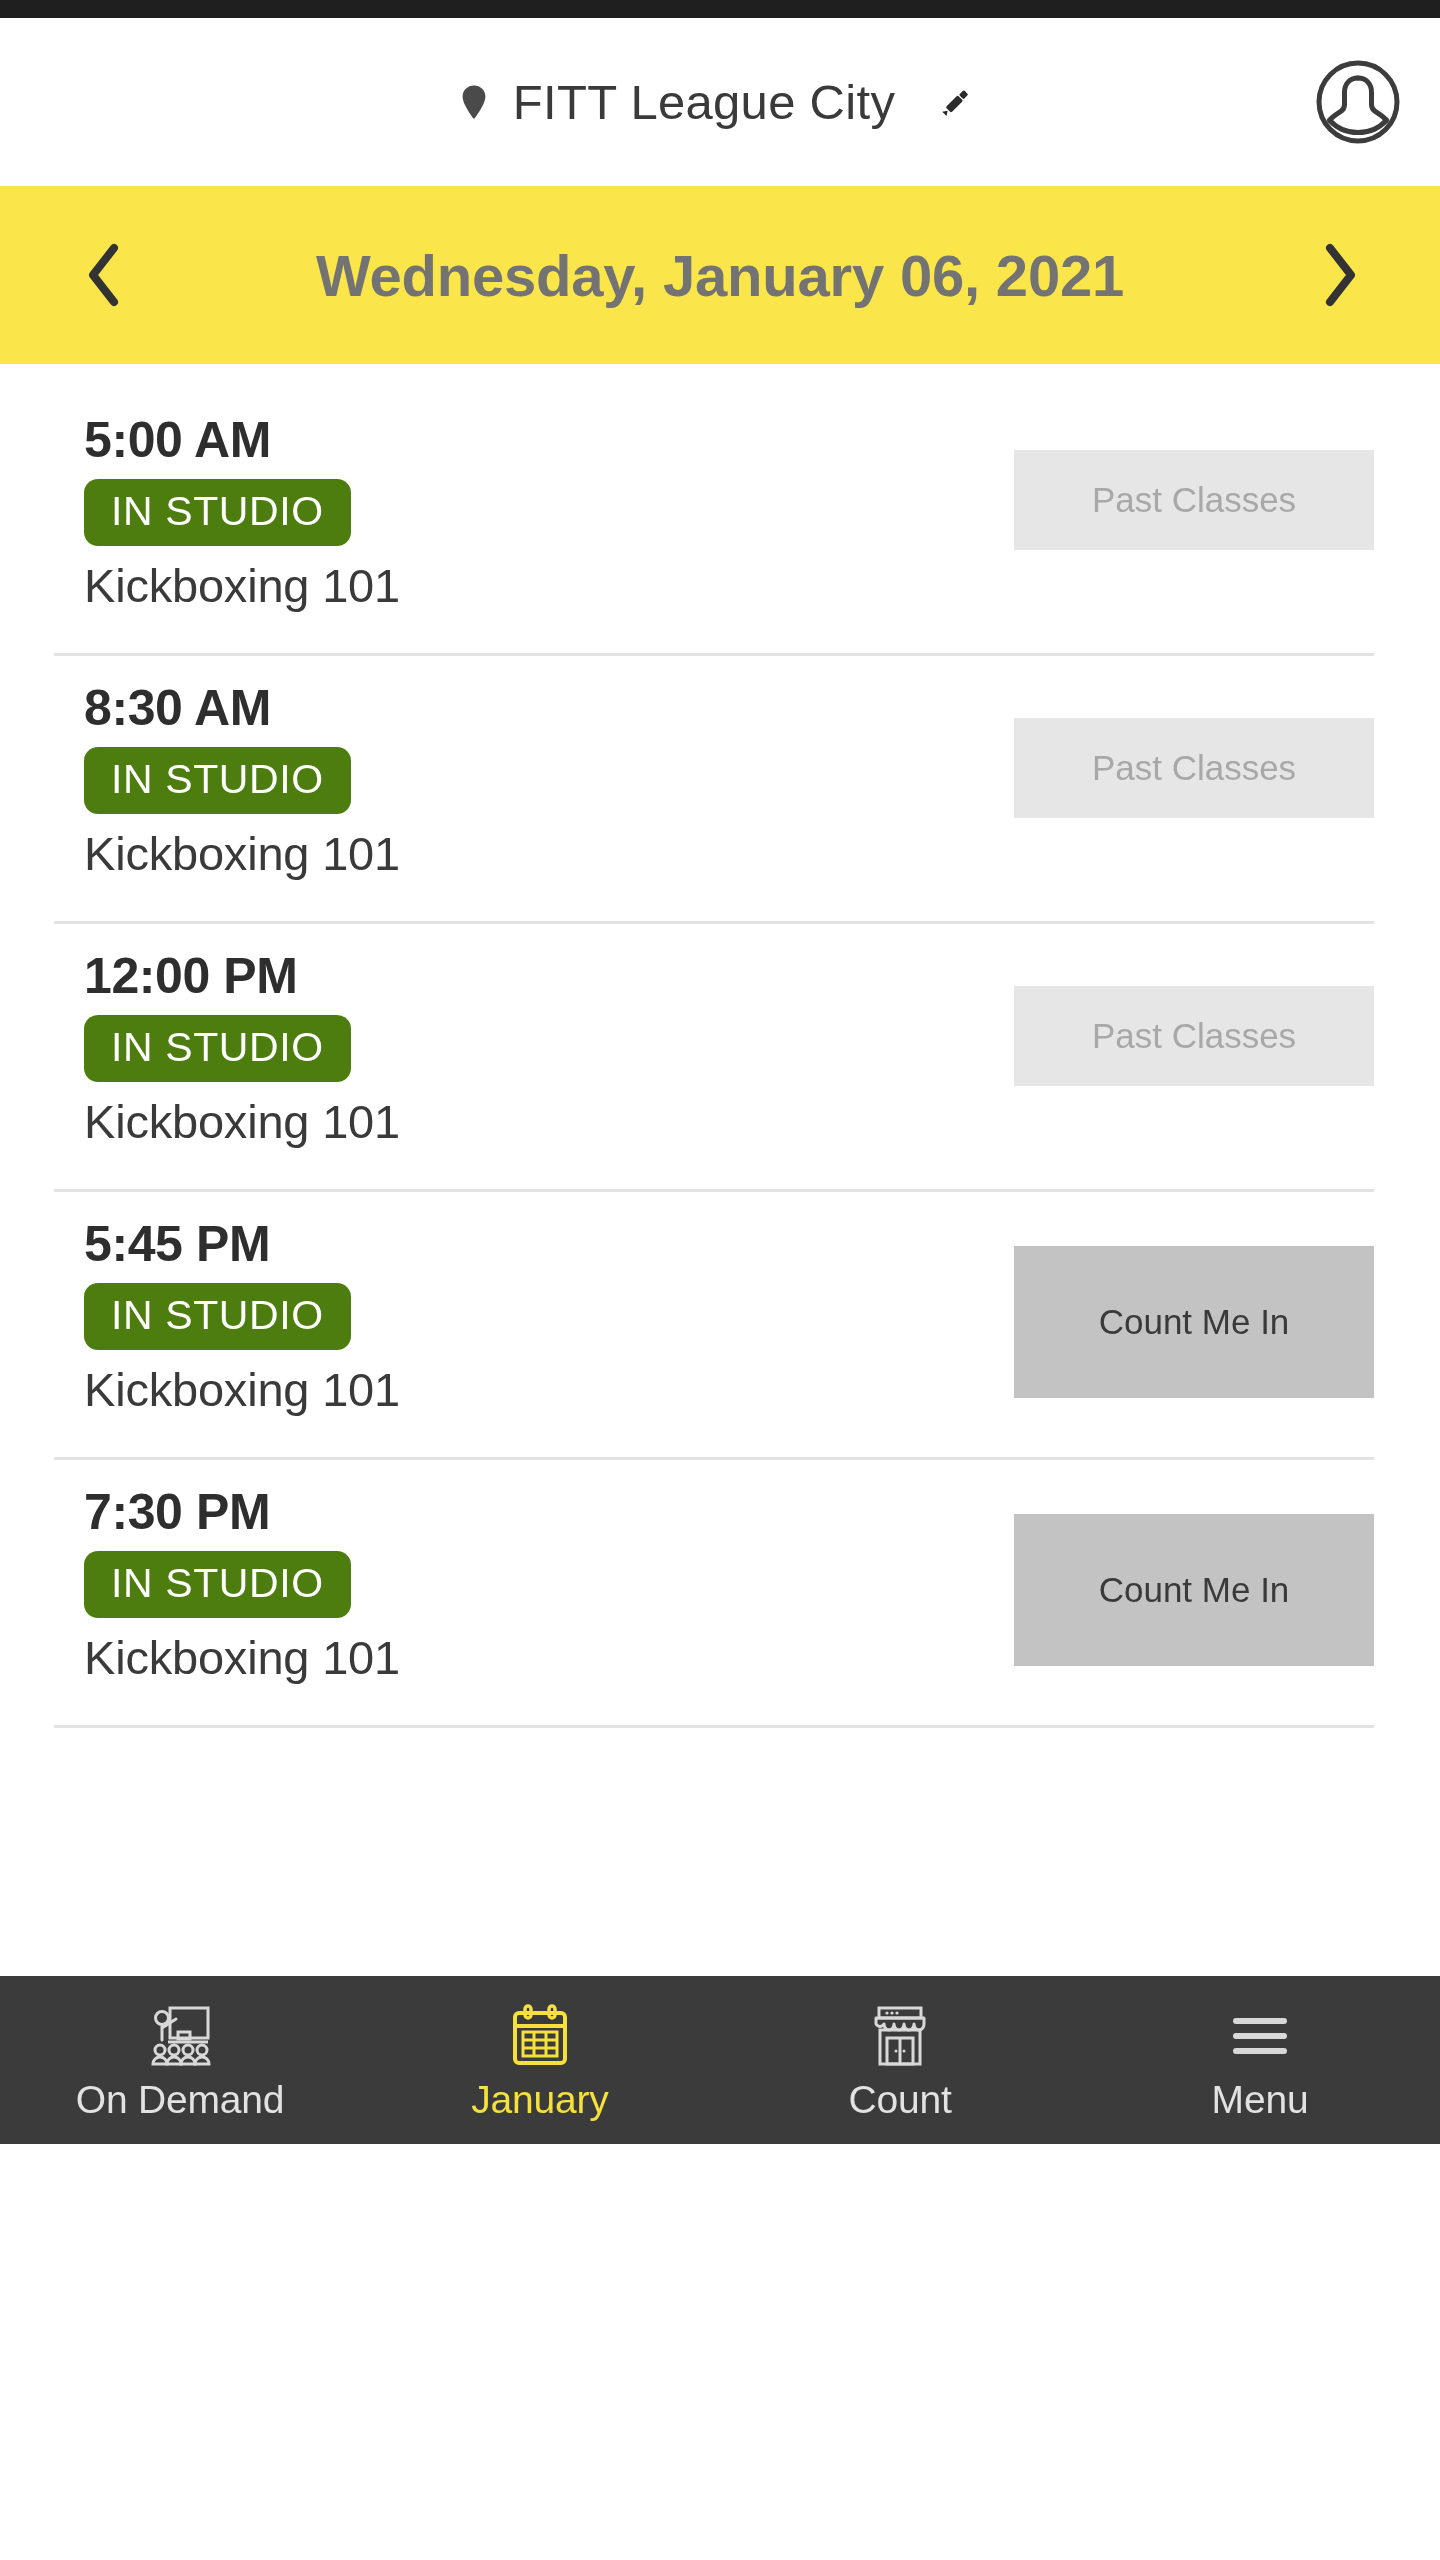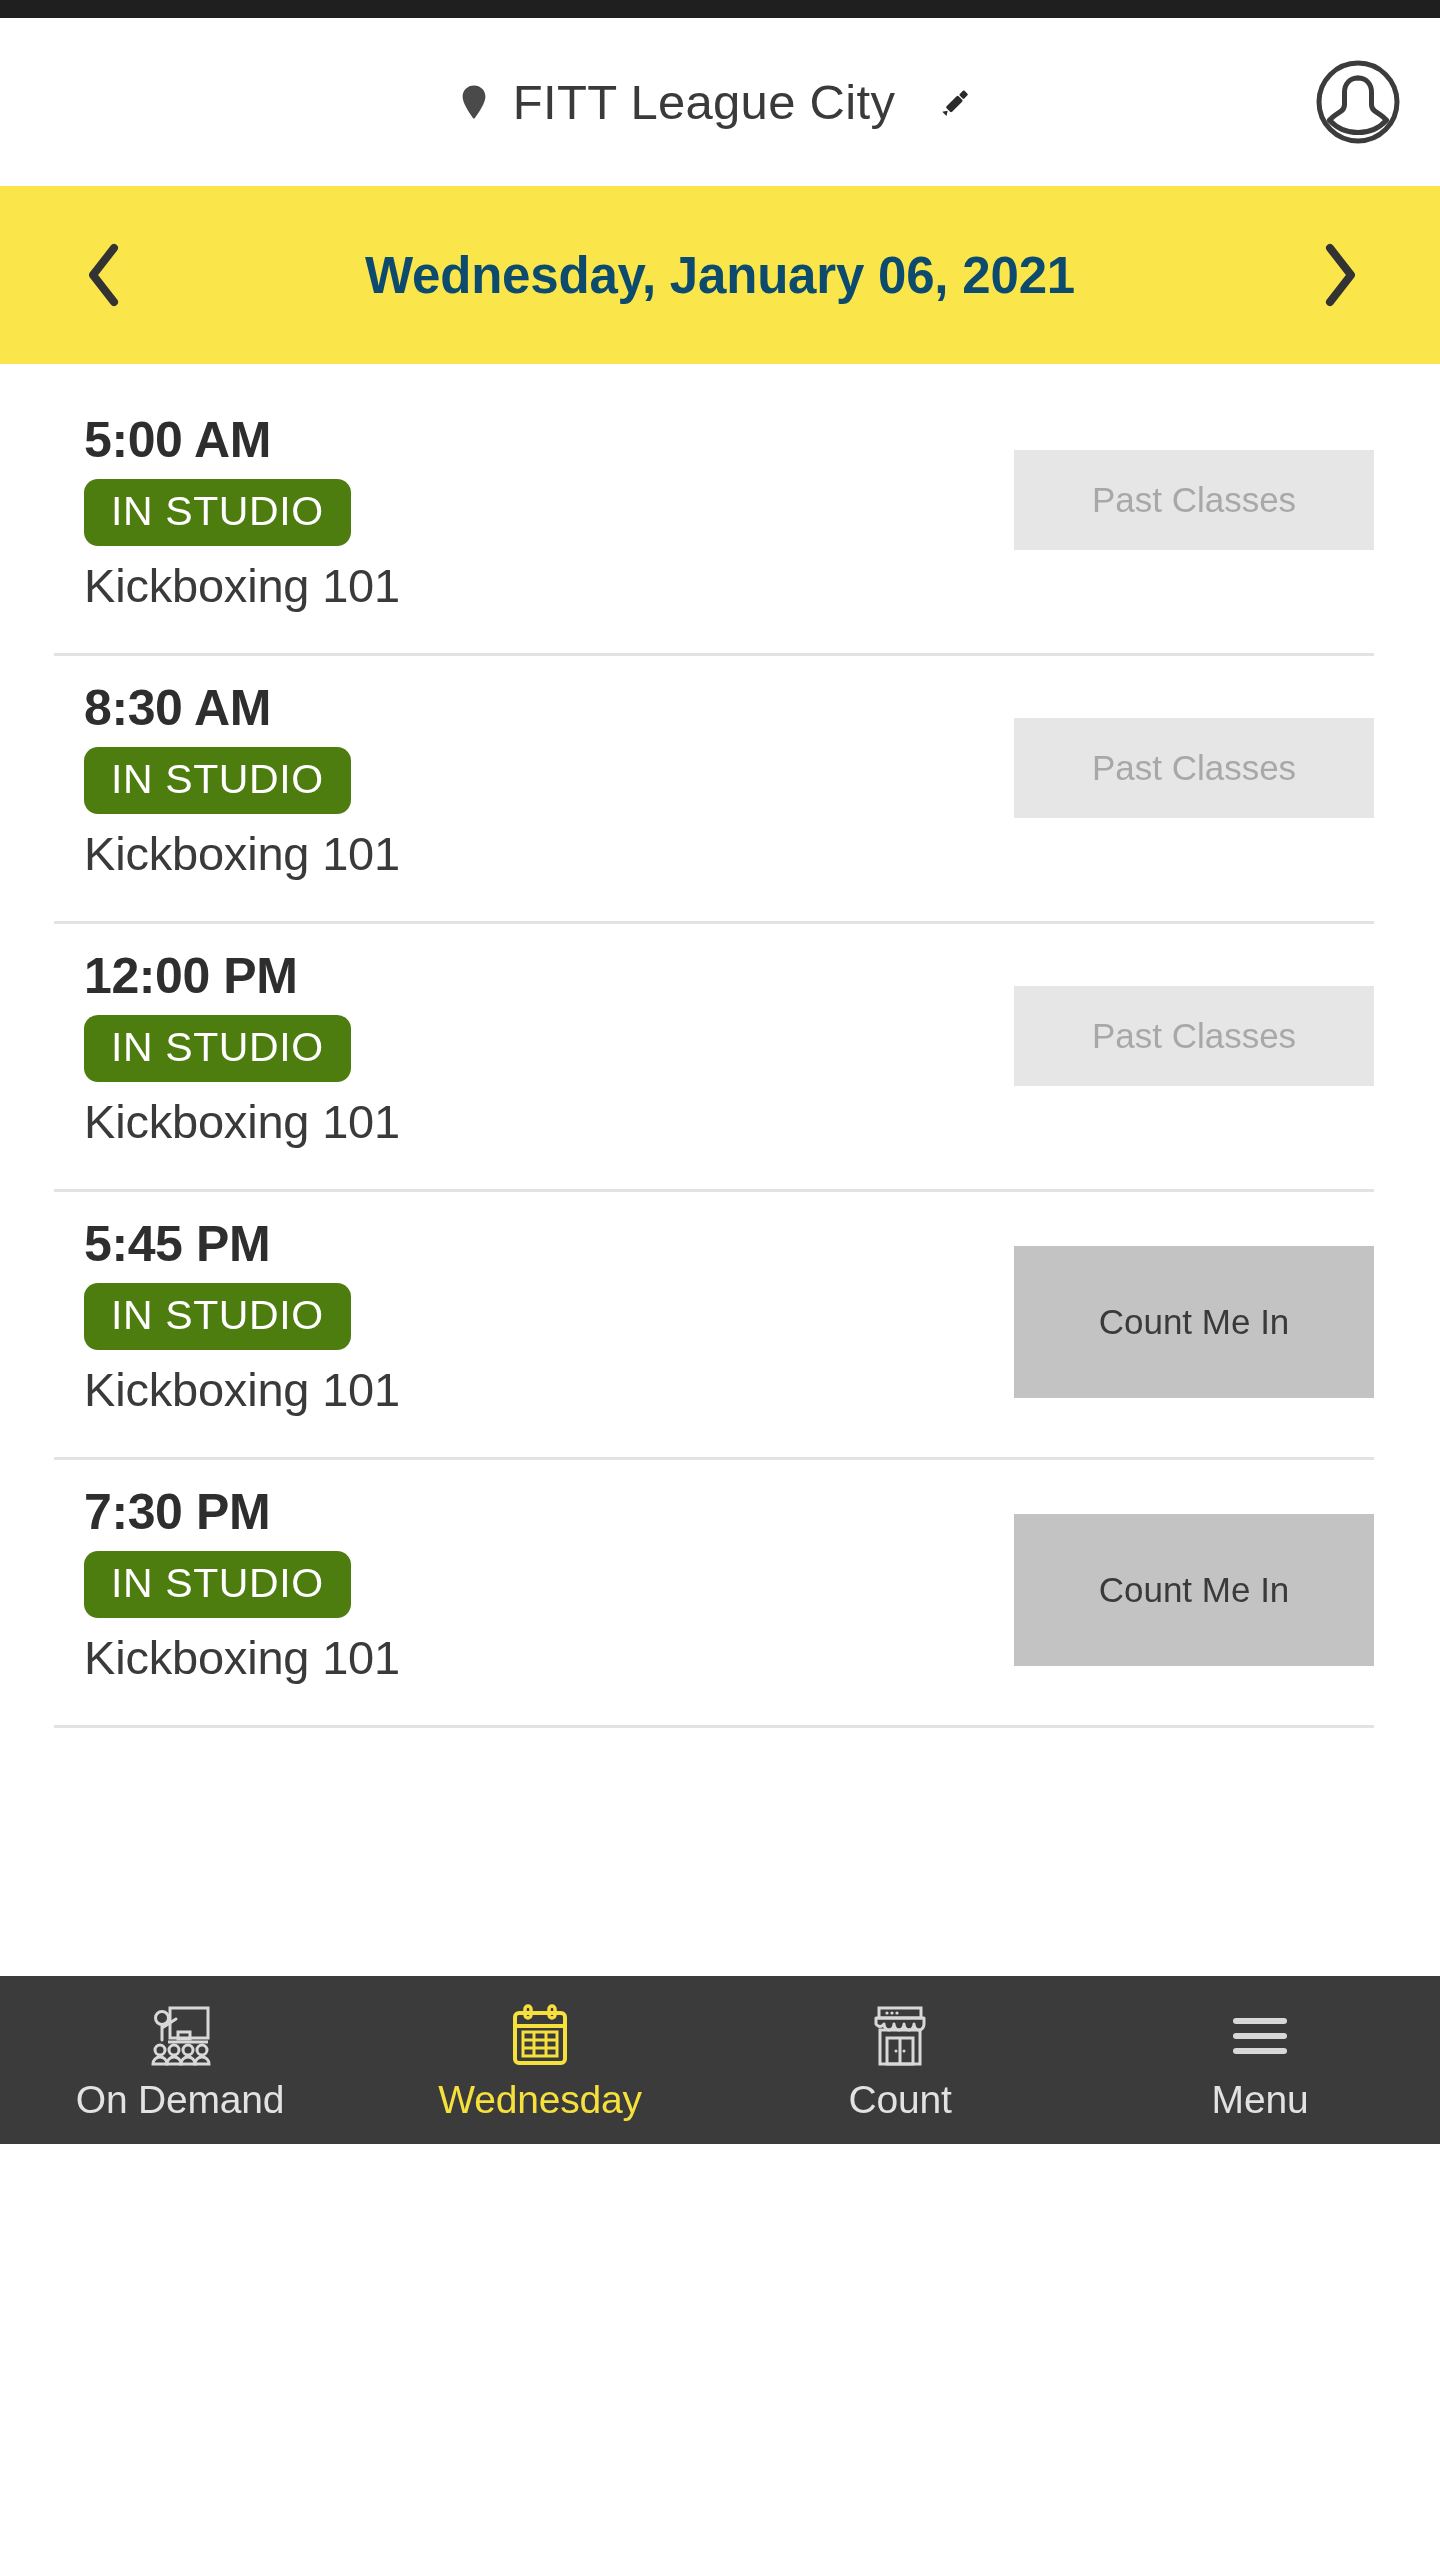--- a/index.html
+++ b/index.html
@@ -78,23 +78,23 @@
   .date-arrow.left { margin-left:50px; }
   .date-arrow.right { margin-right:46px; margin-left:auto; }
   .chev {
     width:44px; height:66px;
     display:block;
   }
   .date-label {
     position:absolute;
     left:0; right:0;
     text-align:center;
-    font-size:51px;
+    font-size:58px;
     font-weight:700;
-    color:#0c4a6e;
+    color:#737373;
     letter-spacing:-0.2px;
     pointer-events:none;
   }
 
   
   .class-list {
     flex:1 1 auto;
     background:#ffffff;
     padding-top:24px;
     overflow:hidden;
@@ -343,21 +343,21 @@
           <line x1="9" y1="24" x2="59" y2="24" stroke="#f5e03c" stroke-width="4"></line>
           <rect x="19" y="4" width="6" height="12" rx="3" fill="none" stroke="#f5e03c" stroke-width="3.5"></rect>
           <rect x="43" y="4" width="6" height="12" rx="3" fill="none" stroke="#f5e03c" stroke-width="3.5"></rect>
           <rect x="17" y="30" width="34" height="24" fill="none" stroke="#f5e03c" stroke-width="3"></rect>
           <line x1="17" y1="38" x2="51" y2="38" stroke="#f5e03c" stroke-width="3"></line>
           <line x1="17" y1="46" x2="51" y2="46" stroke="#f5e03c" stroke-width="3"></line>
           <line x1="28" y1="30" x2="28" y2="54" stroke="#f5e03c" stroke-width="3"></line>
           <line x1="40" y1="30" x2="40" y2="54" stroke="#f5e03c" stroke-width="3"></line>
         </svg>
       </span>
-      <span class="nav-label">Wednesday</span>
+      <span class="nav-label">January</span>
     </button>
 
     <button class="nav-item">
       <span class="nav-icon">
         <svg viewBox="0 0 68 68" width="68" height="68">
           <rect x="13" y="6" width="42" height="10" fill="none" stroke="#d8d8d8" stroke-width="3"></rect>
           <circle cx="21" cy="11" r="1.6" fill="#d8d8d8"></circle>
           <circle cx="26" cy="11" r="1.6" fill="#d8d8d8"></circle>
           <circle cx="31" cy="11" r="1.6" fill="#d8d8d8"></circle>
           <path d="M10 16 L58 16 L58 22 A5 6 0 0 1 48 22 A5 6 0 0 1 38 22 A5 6 0 0 1 28 22 A5 6 0 0 1 18 22 A5 6 0 0 1 10 22 Z" fill="none" stroke="#d8d8d8" stroke-width="3" stroke-linejoin="round"></path>

